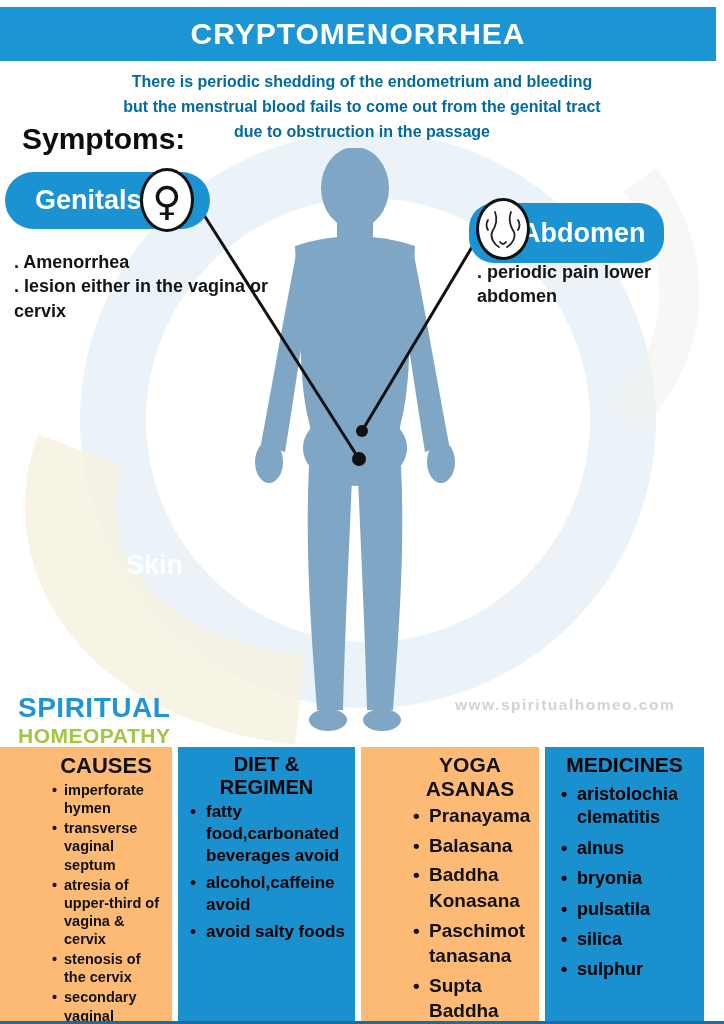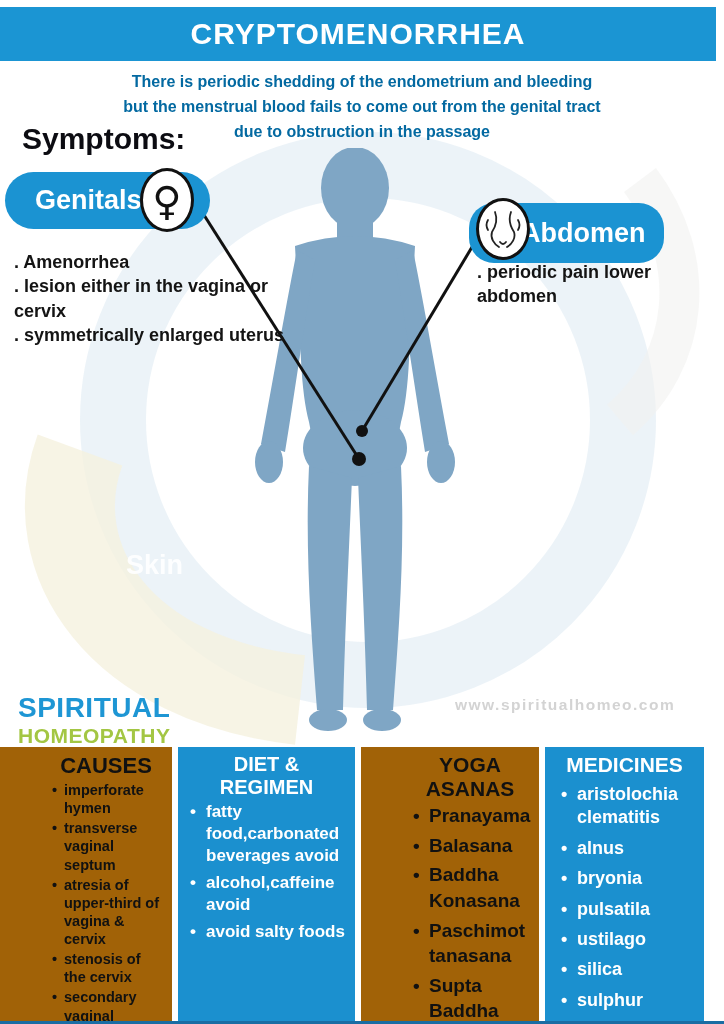--- a/index.html
+++ b/index.html
@@ -54,22 +54,22 @@
   .brand { position:absolute; left:18px; top:676px; z-index:4;margin-top:16px; }
   .brand-line1 { color:#1e96d4; font-size:28px; font-weight:bold; letter-spacing:0.5px; }
   .brand-line2 { color:#a3c643; font-size:21px; font-weight:bold; letter-spacing:0.5px; margin-top:0px; }
   .website { position:absolute; left:455px; top:696px; z-index:4; color:#d3d3d3;
              font-size:15.5px; font-weight:bold; letter-spacing:1.5px; }
 
   
   .panels { position:absolute; left:0; top:747px; width:724px; height:277px;
             display:flex; gap:6px; z-index:4; background:#ffffff; }
   .panel { height:100%; padding:6px 8px 0 8px; }
-  .panel.green { background:#a16207; color:#111;padding-left:48px; }
-  .panel.blue  { background:#1b90cf; color:#ffffff; }
+  .panel.green { background:#fdba74; color:#111;padding-left:48px; }
+  .panel.blue  { background:#1b90cf; color:#000000; }
   .panel h2 { text-align:center; font-weight:bold; }
   .panel ul { list-style:none; margin-top:2px; }
   .panel li { position:relative; padding-left:20px; font-weight:bold; }
   .panel li::before { content:"\2022"; position:absolute; left:4px; }
 
   .panel-causes { width:172px; }
   .panel-causes h2 { font-size:22px; }
   .panel-causes li { font-size:14.5px; line-height:1.25; margin-bottom:2px; padding-left:16px; }
   .panel-diet { width:177px; }
   .panel-diet h2 { font-size:20px; }
@@ -150,21 +150,20 @@
         <path d="M17 36 q3 4 6 0"></path>
         <path d="M5 14 q-3 5 0 10"></path>
         <path d="M35 14 q3 5 0 10"></path>
       </g>
     </svg>
   </div>
 
   <ul class="sym-list sym-list-genitals">
     <li>. Amenorrhea</li>
     <li>. lesion either in the vagina or cervix</li>
-    <li>. symmetrically enlarged uterus</li>
   </ul>
 
   <ul class="sym-list sym-list-abdomen">
     <li>. periodic pain lower abdomen</li>
   </ul>
 
   <div class="brand">
     <div class="brand-line1">SPIRITUAL</div>
     <div class="brand-line2">HOMEOPATHY</div>
   </div>
@@ -203,21 +202,20 @@
       </ul>
     </div>
 
     <div class="panel blue panel-medicines">
       <h2>MEDICINES</h2>
       <ul>
         <li>aristolochia clematitis</li>
         <li>alnus</li>
         <li>bryonia</li>
         <li>pulsatila</li>
-        <li>ustilago</li>
         <li>silica</li>
         <li>sulphur</li>
       </ul>
     </div>
 
   </div>
 
   <div class="bottom-strip"></div>
 </div>
 

